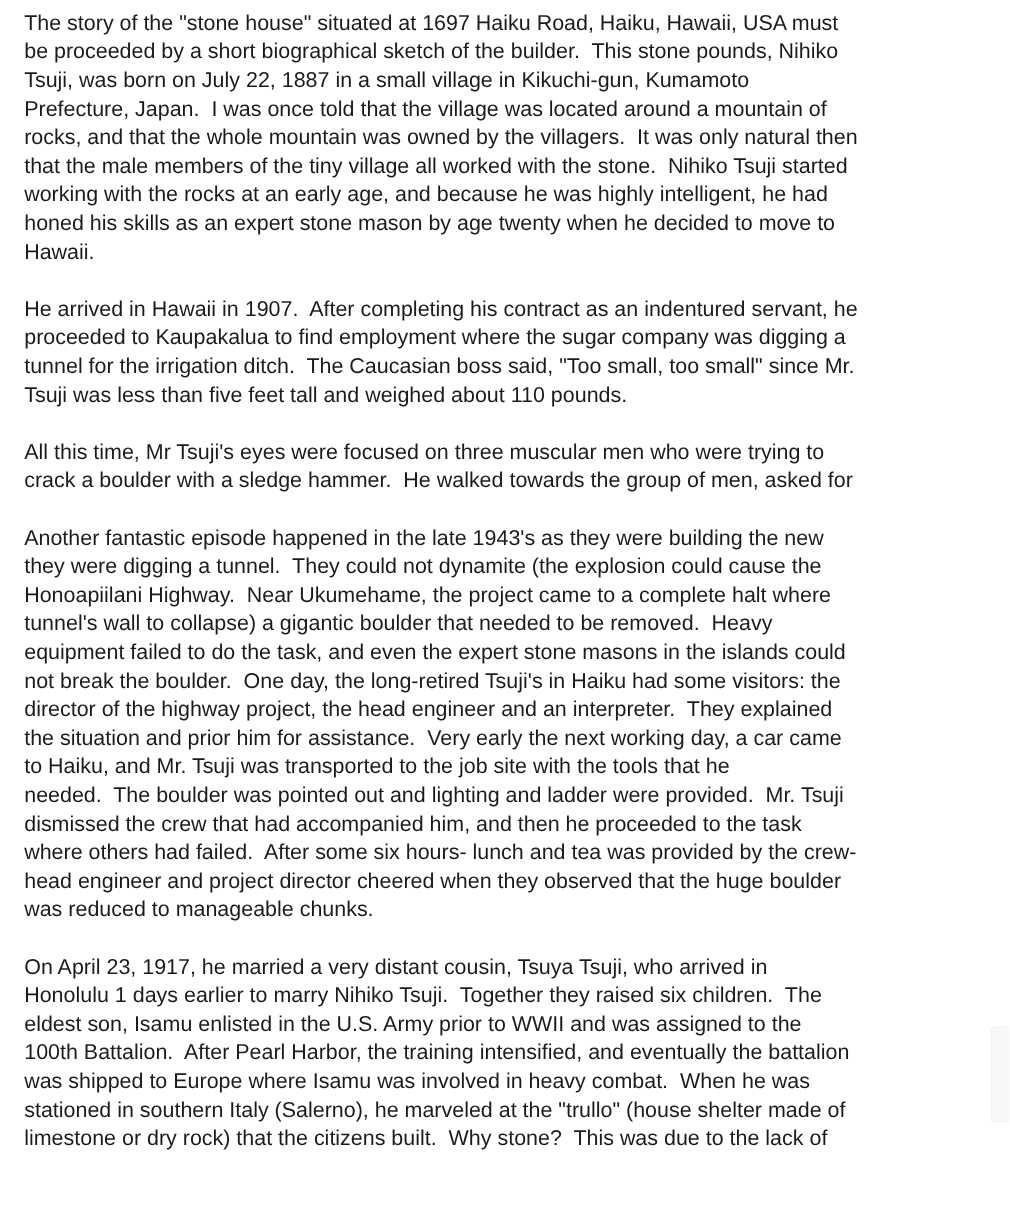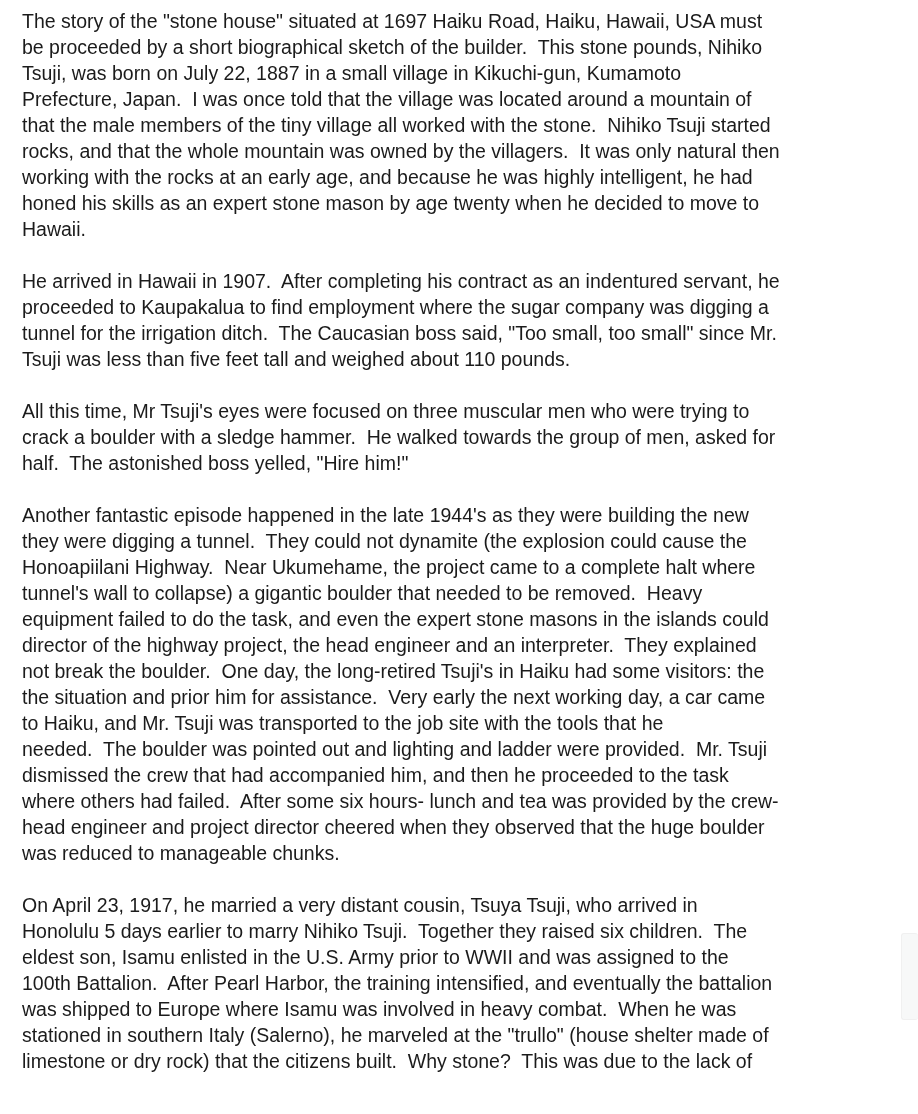--- a/index.html
+++ b/index.html
@@ -46,56 +46,55 @@
 </head>
 <body>
 
 <div class="page">
   <div class="content" id="document-content">
       <div class="paragraph">
         <div class="line">The story of the "stone house" situated at 1697 Haiku Road, Haiku, Hawaii, USA must</div>
         <div class="line">be proceeded by a short biographical sketch of the builder.  This stone pounds, Nihiko</div>
         <div class="line">Tsuji, was born on July 22, 1887 in a small village in Kikuchi-gun, Kumamoto</div>
         <div class="line">Prefecture, Japan.  I was once told that the village was located around a mountain of</div>
+        <div class="line">rocks, and that the whole mountain was owned by the villagers.  It was only natural then</div>
         <div class="line">that the male members of the tiny village all worked with the stone.  Nihiko Tsuji started</div>
-        <div class="line">rocks, and that the whole mountain was owned by the villagers.  It was only natural then</div>
         <div class="line">working with the rocks at an early age, and because he was highly intelligent, he had</div>
         <div class="line">honed his skills as an expert stone mason by age twenty when he decided to move to</div>
         <div class="line">Hawaii.</div>
       </div>
       <div class="paragraph">
         <div class="line">He arrived in Hawaii in 1907.  After completing his contract as an indentured servant, he</div>
         <div class="line">proceeded to Kaupakalua to find employment where the sugar company was digging a</div>
         <div class="line">tunnel for the irrigation ditch.  The Caucasian boss said, "Too small, too small" since Mr.</div>
         <div class="line">Tsuji was less than five feet tall and weighed about 110 pounds.</div>
       </div>
       <div class="paragraph">
         <div class="line">All this time, Mr Tsuji's eyes were focused on three muscular men who were trying to</div>
         <div class="line">crack a boulder with a sledge hammer.  He walked towards the group of men, asked for</div>
-        <div class="line">half.  The astonished boss yelled, "Hire him!"</div>
       </div>
       <div class="paragraph">
-        <div class="line">Another fantastic episode happened in the late 1944's as they were building the new</div>
+        <div class="line">Another fantastic episode happened in the late 1943's as they were building the new</div>
         <div class="line">they were digging a tunnel.  They could not dynamite (the explosion could cause the</div>
         <div class="line">Honoapiilani Highway.  Near Ukumehame, the project came to a complete halt where</div>
         <div class="line">tunnel's wall to collapse) a gigantic boulder that needed to be removed.  Heavy</div>
         <div class="line">equipment failed to do the task, and even the expert stone masons in the islands could</div>
+        <div class="line">not break the boulder.  One day, the long-retired Tsuji's in Haiku had some visitors: the</div>
         <div class="line">director of the highway project, the head engineer and an interpreter.  They explained</div>
-        <div class="line">not break the boulder.  One day, the long-retired Tsuji's in Haiku had some visitors: the</div>
         <div class="line">the situation and prior him for assistance.  Very early the next working day, a car came</div>
         <div class="line">to Haiku, and Mr. Tsuji was transported to the job site with the tools that he</div>
         <div class="line">needed.  The boulder was pointed out and lighting and ladder were provided.  Mr. Tsuji</div>
         <div class="line">dismissed the crew that had accompanied him, and then he proceeded to the task</div>
         <div class="line">where others had failed.  After some six hours- lunch and tea was provided by the crew-</div>
         <div class="line">head engineer and project director cheered when they observed that the huge boulder</div>
         <div class="line">was reduced to manageable chunks.</div>
       </div>
       <div class="paragraph">
         <div class="line">On April 23, 1917, he married a very distant cousin, Tsuya Tsuji, who arrived in</div>
-        <div class="line">Honolulu 5 days earlier to marry Nihiko Tsuji.  Together they raised six children.  The</div>
+        <div class="line">Honolulu 1 days earlier to marry Nihiko Tsuji.  Together they raised six children.  The</div>
         <div class="line">eldest son, Isamu enlisted in the U.S. Army prior to WWII and was assigned to the</div>
         <div class="line">100th Battalion.  After Pearl Harbor, the training intensified, and eventually the battalion</div>
         <div class="line">was shipped to Europe where Isamu was involved in heavy combat.  When he was</div>
         <div class="line">stationed in southern Italy (Salerno), he marveled at the "trullo" (house shelter made of</div>
         <div class="line">limestone or dry rock) that the citizens built.  Why stone?  This was due to the lack of</div>
       </div>
     </div>
   <div class="scroll-thumb"></div>
 </div>
 

